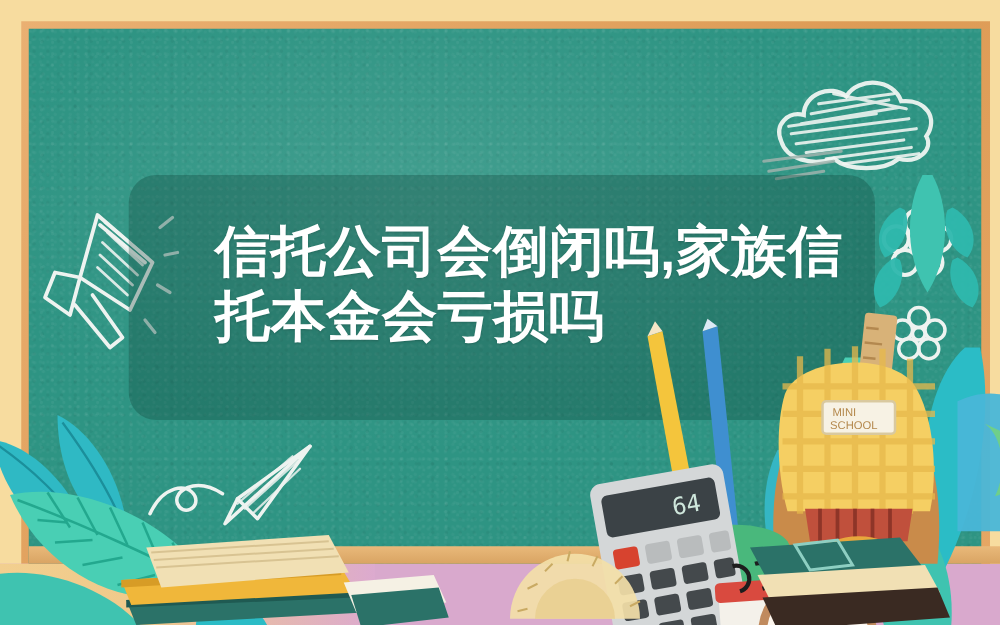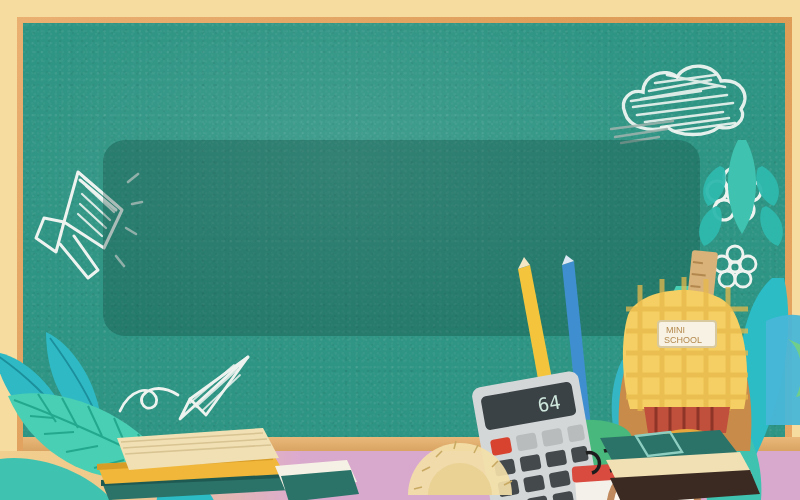--- a/index.html
+++ b/index.html
@@ -170,20 +170,21 @@
           <circle cx="36" cy="21" r="8"></circle>
         <circle cx="31" cy="36" r="8"></circle>
           <circle cx="15" cy="36" r="8"></circle>
         <circle cx="10" cy="21" r="8"></circle>
           <circle cx="23" cy="24" r="5"></circle>
       </g>
     </svg>
   </div>
 
   <div class="title-panel"></div>
+  <div class="title-text">信托公司会倒闭吗,家族信托本金会亏损吗</div>
 
   <div class="desk"></div>
   <div class="desk-left"></div>
   <div class="ledge"></div>
 
   <div class="leaves-right">
     <svg width="190" height="390" viewBox="0 0 190 390">
       <g fill="#3fc3b0">
         <path d="M118 30 C104 56 104 96 122 124 C140 96 140 56 126 30 Z"></path>
       </g>

